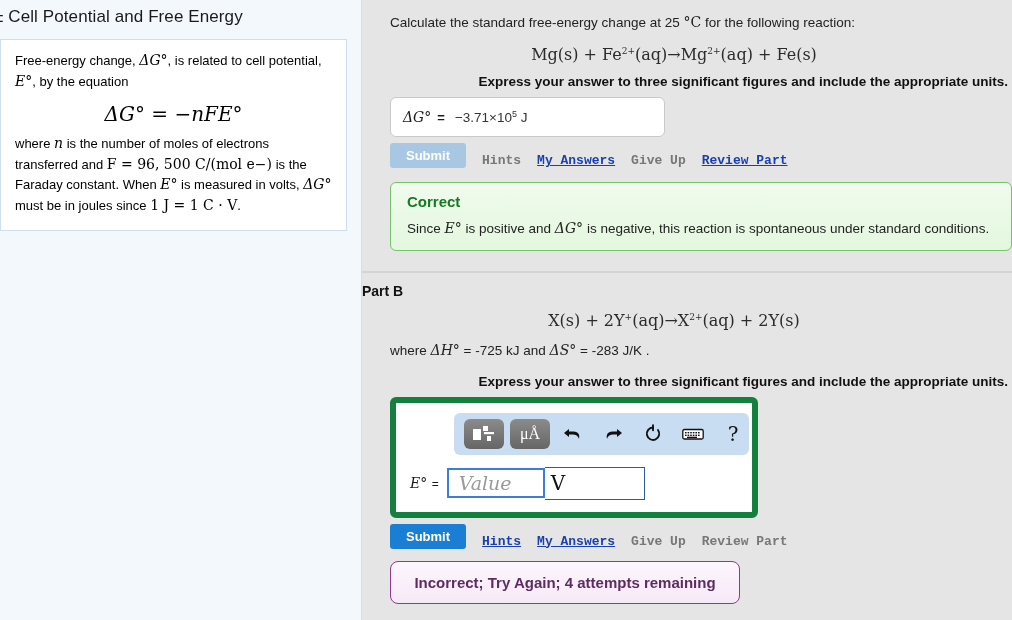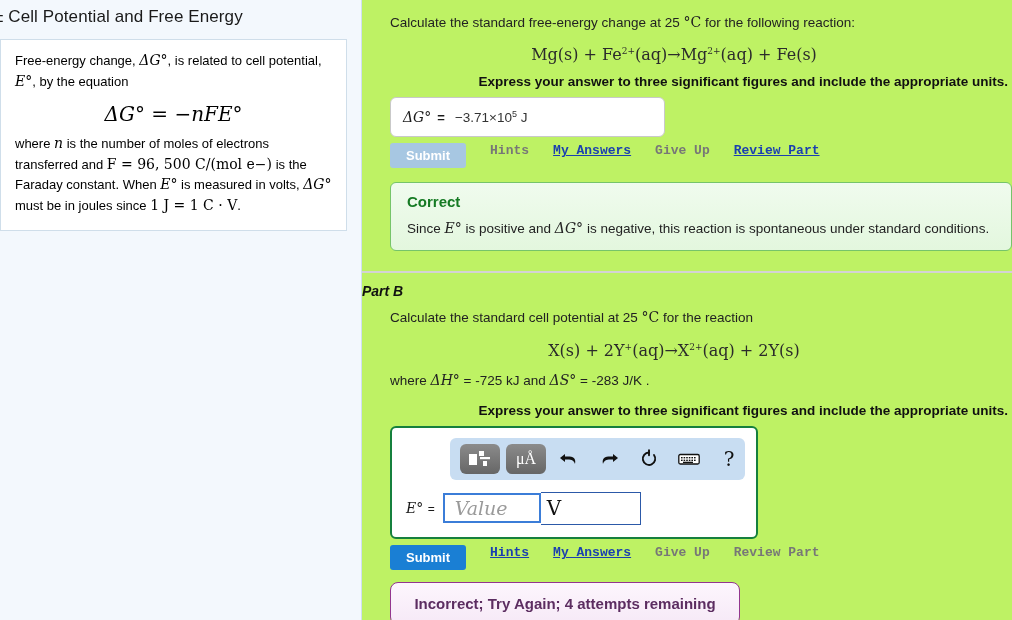--- a/index.html
+++ b/index.html
@@ -69,21 +69,21 @@
   }
   sup.sm {
     font-size: 9px;
     line-height: 0;
   }
 
   
   .right-panel {
     flex: 1;
     height: 620px;
-    background: #bef264;
+    background: #e5e5e5;
     box-sizing: border-box;
     padding: 8px 0 16px 0;
     position: relative;
     overflow: hidden;
   }
   .q-indent {
     margin-left: 28px;
     padding-right: 4px;
   }
   .q-text {
@@ -122,22 +122,22 @@
   }
   .answer-val {
     font-size: 13.5px;
     color: #333;
     margin-left: 10px;
     font-family: "Liberation Sans", sans-serif;
   }
 
   .btn-row {
     display: flex;
-    align-items: flex-start;
-    gap: 8px;
+    align-items: flex-end;
+    gap: 0;
     margin-top: 2px;
   }
   .btn-submit {
     border: none;
     border-radius: 3px;
     color: #ffffff;
     font-size: 13px;
     font-weight: bold;
     padding: 5px 16px;
     font-family: "Liberation Sans", sans-serif;
@@ -191,26 +191,25 @@
     border: none;
     border-top: 2px solid #d3d3d3;
     margin: 20px 0 10px 0;
     width: 100%;
   }
   .part-label {
     font-weight: bold;
     font-size: 14px;
     color: #111;
     margin: 0 0 8px 0;
-    font-style: italic;
   }
 
   
   .entry-card {
-    border: 2px solid #15803d;
+    border: 6px solid #15803d;
     border-radius: 6px;
     width: 368px;
     box-sizing: border-box;
     padding: 10px 0 12px 0;
     background: #fff;
     margin-top: 4px;
   }
   .toolbar {
     background: #c8ddf2;
     border-radius: 6px;
@@ -368,23 +367,20 @@
         <span>Since </span><span class="m">E°</span><span> is positive and </span><span class="m">ΔG°</span><span> is negative, this reaction is spontaneous under standard conditions.</span>
       </div>
     </div>
 
     <hr class="divider">
 
     <div>
       <div class="part-label">Part B</div>
 
       <div class="q-indent">
-        <div class="q-text">
-          <span>Calculate the standard cell potential at 25 </span><span class="mr">°C</span><span> for the reaction</span>
-        </div>
 
         <div class="reaction">
           X(s) + 2Y<sup class="sm">+</sup>(aq)→X<sup class="sm">2+</sup>(aq) + 2Y(s)
         </div>
 
         <div class="q-text">
           <span>where </span><span class="m">ΔH°</span><span> = -725 kJ and </span><span class="m">ΔS°</span><span> = -283 J/K .</span>
         </div>
 
         <div class="instruction" style="margin-top:12px;">Express your answer to three significant figures and include the appropriate units.</div>

